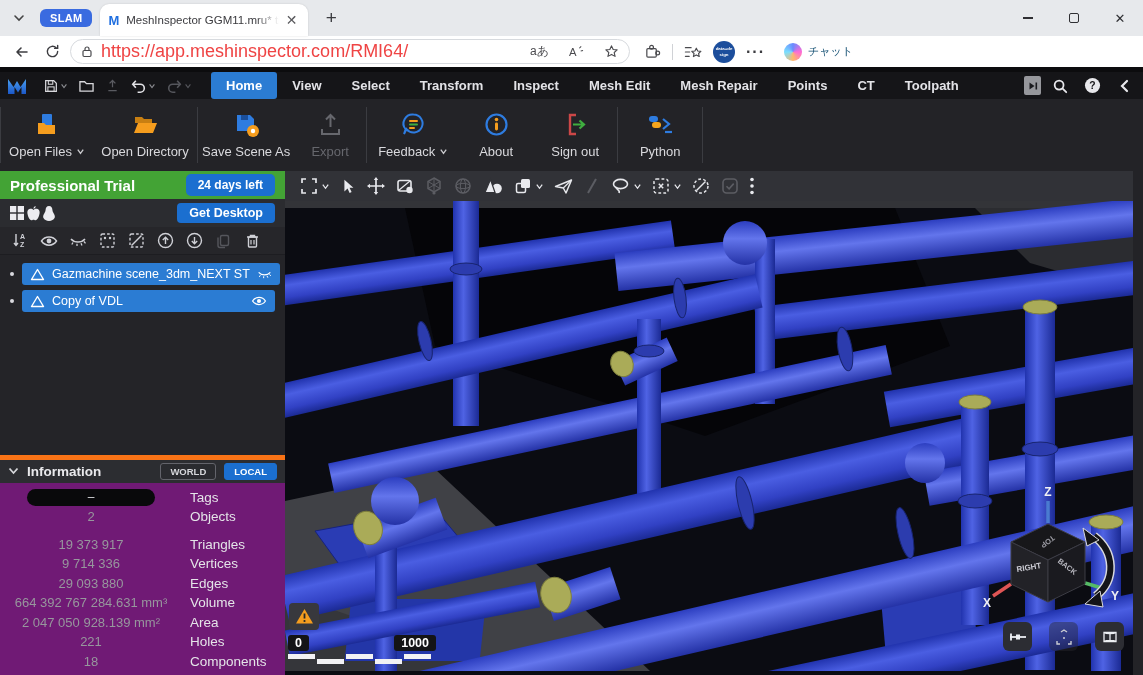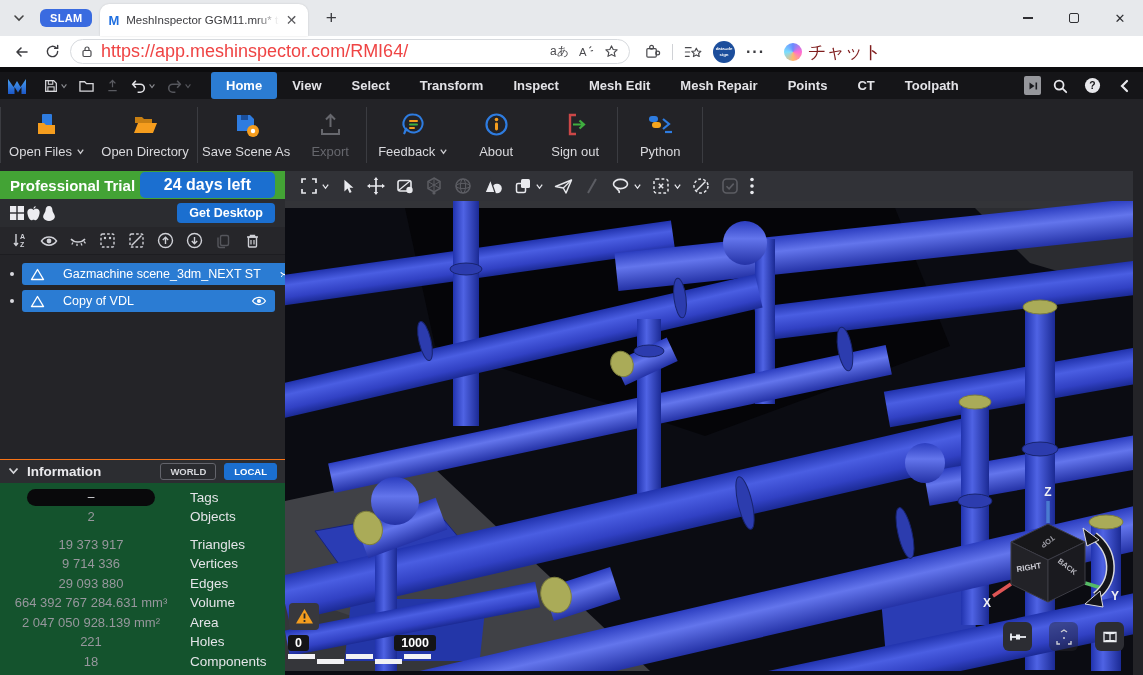--- a/index.html
+++ b/index.html
@@ -19,27 +19,27 @@
   .wincontrols{position:absolute;right:0;top:0;height:36px;display:flex}
   .winbtn{width:46px;height:36px;display:flex;align-items:center;justify-content:center;color:#2f2f33;font-size:13px}
   .winmax i{display:block;width:10px;height:10px;border:1.3px solid #2f2f33;border-radius:2px}
   .winmin i{display:block;width:10px;height:1.6px;background:#2f2f33}
 
   
   .addrbar{height:31px;background:#fff;display:flex;align-items:center;padding:0 10px;gap:6px}
   .navic{width:24px;height:24px;display:flex;align-items:center;justify-content:center;border-radius:6px;color:#3c3c40}
   .addrpill{flex:0 0 auto;width:560px;height:25px;border:1px solid #d7dade;border-radius:13px;display:flex;align-items:center;padding:0 10px;gap:8px;background:#fff}
   .urltext{font-size:18px;color:#ef4444;flex:1}
-  .pilltools{display:flex;align-items:center;gap:10px;color:#4a4a4e;font-size:12px}
+  .pilltools{display:flex;align-items:center;gap:20px;color:#4a4a4e;font-size:12px}
   .bartools{display:flex;align-items:center;gap:11px;margin-left:8px;color:#4a4a4e}
   .divider{width:1px;height:16px;background:#d0d2d6}
   .avatar{width:22px;height:22px;border-radius:50%;background:#1c4e9c;color:#fff;font-size:4.4px;font-weight:bold;display:flex;align-items:center;justify-content:center;text-align:center;word-break:break-all;line-height:1.15;padding:2px}
   .copilot{display:flex;align-items:center;gap:6px;padding:2px 8px;border-radius:12px}
   .copiloticon{width:18px;height:18px;border-radius:50%;background:conic-gradient(#6a8bff,#ff6ad5,#ffb86a,#7adfff,#6a8bff)}
-  .copilotlabel{font-size:18px;color:#7f1d1d}
+  .copilotlabel{font-size:11px;color:#0c4a6e}
 
   .blackband{height:5px;background:#0c0c0e}
 
   
   .appmenu{height:27px;background:#151518;display:flex;align-items:stretch;color:#e6e6ea}
   .applogo{width:34px;display:flex;align-items:center;justify-content:center}
   .fileicons{display:flex;align-items:center;gap:4px;padding:0 6px}
   .fic{display:flex;align-items:center;gap:1px;padding:2px 3px;border-radius:3px}
   .menu-tabs{display:flex;align-items:stretch;margin-left:10px}
   .mtab{display:flex;align-items:center;padding:0 15px;font-size:13px;font-weight:bold;color:#e3e3e7}
@@ -53,32 +53,32 @@
   .rsep{width:1px;background:#3b3c41;margin:8px 0}
   .rbtn{display:flex;flex-direction:column;align-items:center;justify-content:center;gap:6px;padding:0 4px;min-width:84px}
   .rlabel{font-size:13px;display:flex;align-items:center;gap:4px;white-space:nowrap}
   .rbtn.disabled .rlabel{color:#66676d}
 
   
   .main{flex:1;display:flex;min-height:0}
   .left{width:285px;display:flex;flex-direction:column;background:#232327;flex:0 0 285px}
   .trialbar{height:28px;background:var(--trial-green);display:flex;align-items:center;padding:0 10px}
   .trialtext{color:#fff;font-size:15px;font-weight:bold;flex:1}
-  .trialpill{background:var(--pill-blue);color:#fff;font-size:16px;font-weight:bold;padding:4px 24px;border-radius:5px}
+  .trialpill{background:var(--pill-blue);color:#fff;font-size:12px;font-weight:bold;padding:4px 12px;border-radius:5px}
   .platformrow{height:28px;background:#2b2c30;display:flex;align-items:center;gap:3px;padding:0 10px}
   .getdesktop{margin-left:auto;background:var(--pill-blue);color:#fff;font-size:12.5px;font-weight:bold;padding:3px 12px;border-radius:4px}
   .scenetools{height:28px;background:#26262a;display:flex;align-items:center;gap:9px;padding:0 10px;border-bottom:1px solid #1d1d21}
   .stic{width:20px;height:20px;display:flex;align-items:center;justify-content:center}
   .scenelist{flex:1;background:#242428;padding-top:8px;display:flex;flex-direction:column;gap:5px}
   .scenerow{display:flex;align-items:center;padding:0 10px;gap:8px}
   .bullet{width:4px;height:4px;border-radius:50%;background:#d9d9de;flex:0 0 4px}
-  .scenepill{flex:1;height:22px;background:var(--accent-blue);border-radius:3px;display:flex;align-items:center;gap:18px;padding:0 8px;color:#fff}
+  .scenepill{flex:1;height:22px;background:var(--accent-blue);border-radius:3px;display:flex;align-items:center;gap:7px;padding:0 8px;color:#fff}
   .scenelabel{font-size:12.5px;flex:1;white-space:nowrap;overflow:hidden}
 
-  .infopanel{background:#14532d;border-top:1px solid #f97316}
+  .infopanel{background:#701a75;border-top:5px solid #f97316}
   .infohdr{height:23px;background:#2c2d31;display:flex;align-items:center;gap:8px;padding:0 8px}
   .infotitle{font-size:13.5px;font-weight:bold;color:#e9e9ec;flex:1}
   .segbtn{font-size:9.5px;font-weight:bold;padding:2px 9px;border-radius:3px}
   .segworld{background:#2a2b2f;border:1px solid #63646b;color:#d5d6da}
   .seglocal{background:var(--pill-blue);border:1px solid var(--pill-blue);color:#fff}
   .inforows{padding:5px 0 4px}
   .inforow{display:flex;align-items:center;height:19.5px}
   .infoval{width:182px;text-align:center;font-size:13px;color:#97979d}
   .infolbl{font-size:13.5px;color:#e4e4e8;padding-left:8px}
   .tagpill{margin:0 auto;width:128px;height:17px;background:#09090b;border-radius:9px;color:#dadade;font-size:12px;display:flex;align-items:center;justify-content:center}

